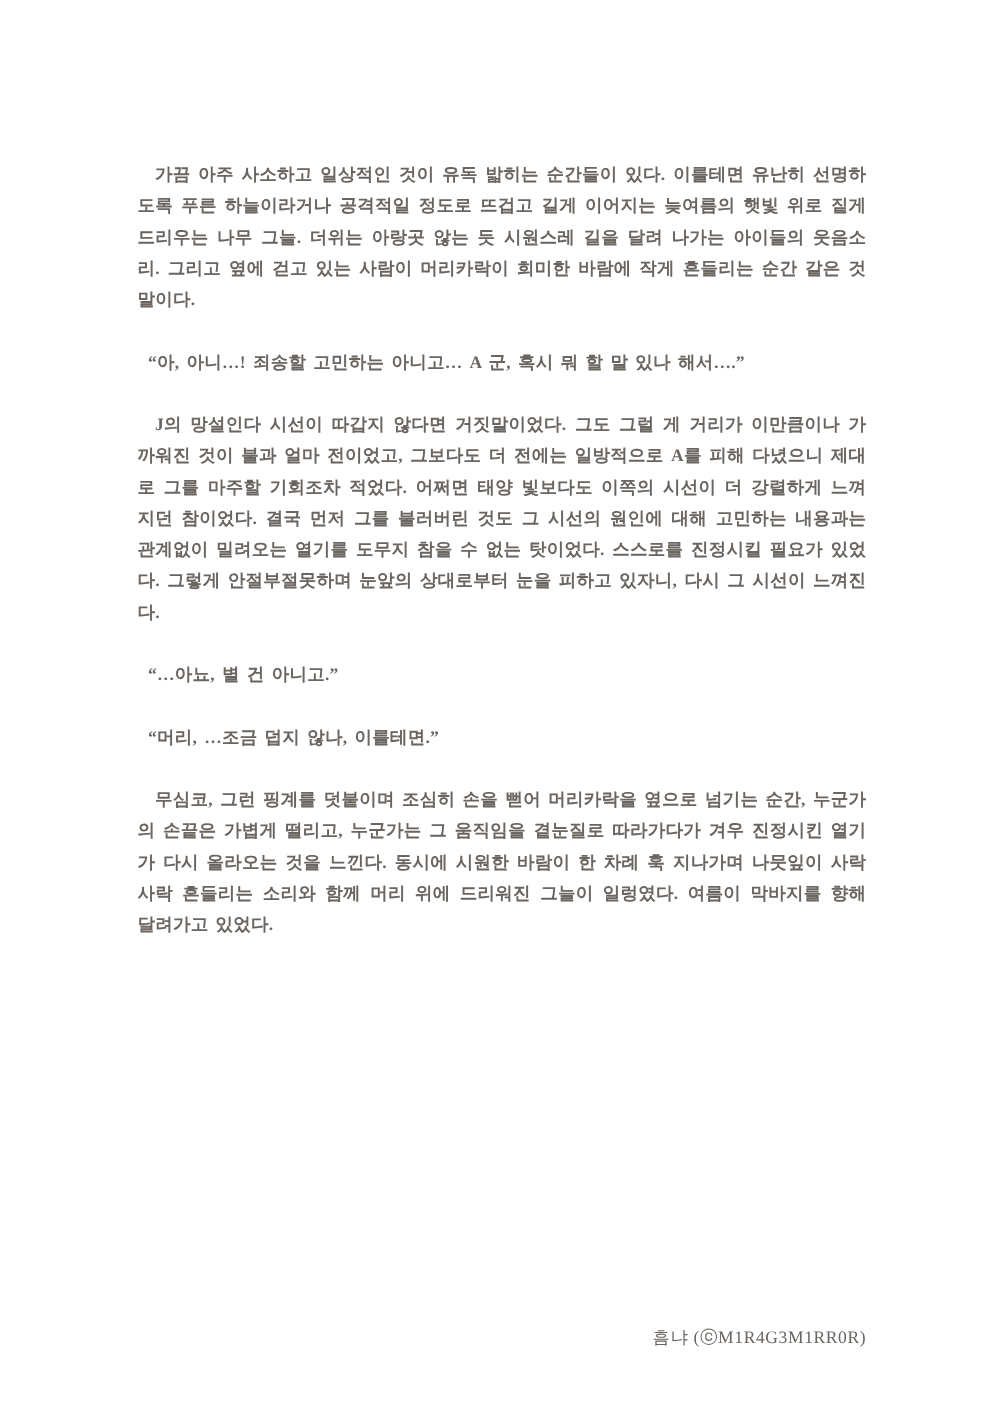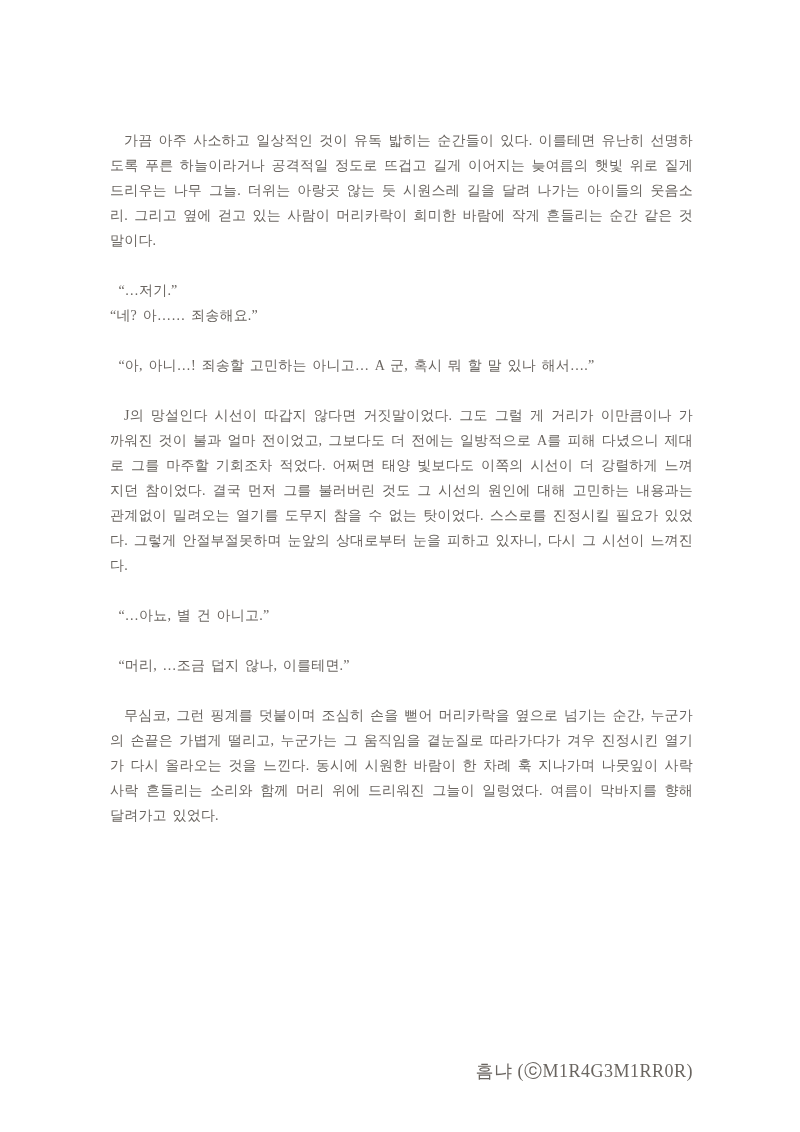--- a/index.html
+++ b/index.html
@@ -19,51 +19,50 @@
     position: absolute;
     top: 128px;
     left: 110px;
     width: 583px;
     color: #6a6560;
     font-size: 14px;
     line-height: 25px;
     text-align: justify;
     word-spacing: 2px;
     letter-spacing: 0.2px;
+    font-weight: bold;
   }
   .body-text p {
     margin: 0 0 25px 0;
   }
   .narration {
     text-indent: 1em;
   }
   .dialogue {
     text-indent: 0.6em;
     white-space: pre-line;
     text-align: left;
   }
   .footer-credit {
     position: absolute;
     top: 1061px;
     right: 107px;
     color: #6a6560;
-    font-size: 18px;
+    font-size: 14px;
     line-height: 20px;
     letter-spacing: 0.5px;
     text-align: right;
   }
 </style>
 </head>
 <body>
 
 <div class="page">
   <div class="body-text">
     <p class="narration">가끔 아주 사소하고 일상적인 것이 유독 밟히는 순간들이 있다. 이를테면 유난히 선명하도록 푸른 하늘이라거나 공격적일 정도로 뜨겁고 길게 이어지는 늦여름의 햇빛 위로 짙게 드리우는 나무 그늘. 더위는 아랑곳 않는 듯 시원스레 길을 달려 나가는 아이들의 웃음소리. 그리고 옆에 걷고 있는 사람이 머리카락이 희미한 바람에 작게 흔들리는 순간 같은 것 말이다.</p>
-    <p class="dialogue">“…저기.”
-“네? 아…… 죄송해요.”</p>
     <p class="dialogue">“아, 아니…! 죄송할 고민하는 아니고… A 군, 혹시 뭐 할 말 있나 해서….”</p>
     <p class="narration">J의 망설인다 시선이 따갑지 않다면 거짓말이었다. 그도 그럴 게 거리가 이만큼이나 가까워진 것이 불과 얼마 전이었고, 그보다도 더 전에는 일방적으로 A를 피해 다녔으니 제대로 그를 마주할 기회조차 적었다. 어쩌면 태양 빛보다도 이쪽의 시선이 더 강렬하게 느껴지던 참이었다. 결국 먼저 그를 불러버린 것도 그 시선의 원인에 대해 고민하는 내용과는 관계없이 밀려오는 열기를 도무지 참을 수 없는 탓이었다. 스스로를 진정시킬 필요가 있었다. 그렇게 안절부절못하며 눈앞의 상대로부터 눈을 피하고 있자니, 다시 그 시선이 느껴진다.</p>
     <p class="dialogue">“…아뇨, 별 건 아니고.”</p>
     <p class="dialogue">“머리, …조금 덥지 않나, 이를테면.”</p>
     <p class="narration">무심코, 그런 핑계를 덧붙이며 조심히 손을 뻗어 머리카락을 옆으로 넘기는 순간, 누군가의 손끝은 가볍게 떨리고, 누군가는 그 움직임을 곁눈질로 따라가다가 겨우 진정시킨 열기가 다시 올라오는 것을 느낀다. 동시에 시원한 바람이 한 차례 훅 지나가며 나뭇잎이 사락사락 흔들리는 소리와 함께 머리 위에 드리워진 그늘이 일렁였다. 여름이 막바지를 향해 달려가고 있었다.</p>
   </div>
   <div class="footer-credit">흠냐 (ⓒM1R4G3M1RR0R)</div>
 </div>
 
 </body></html>

